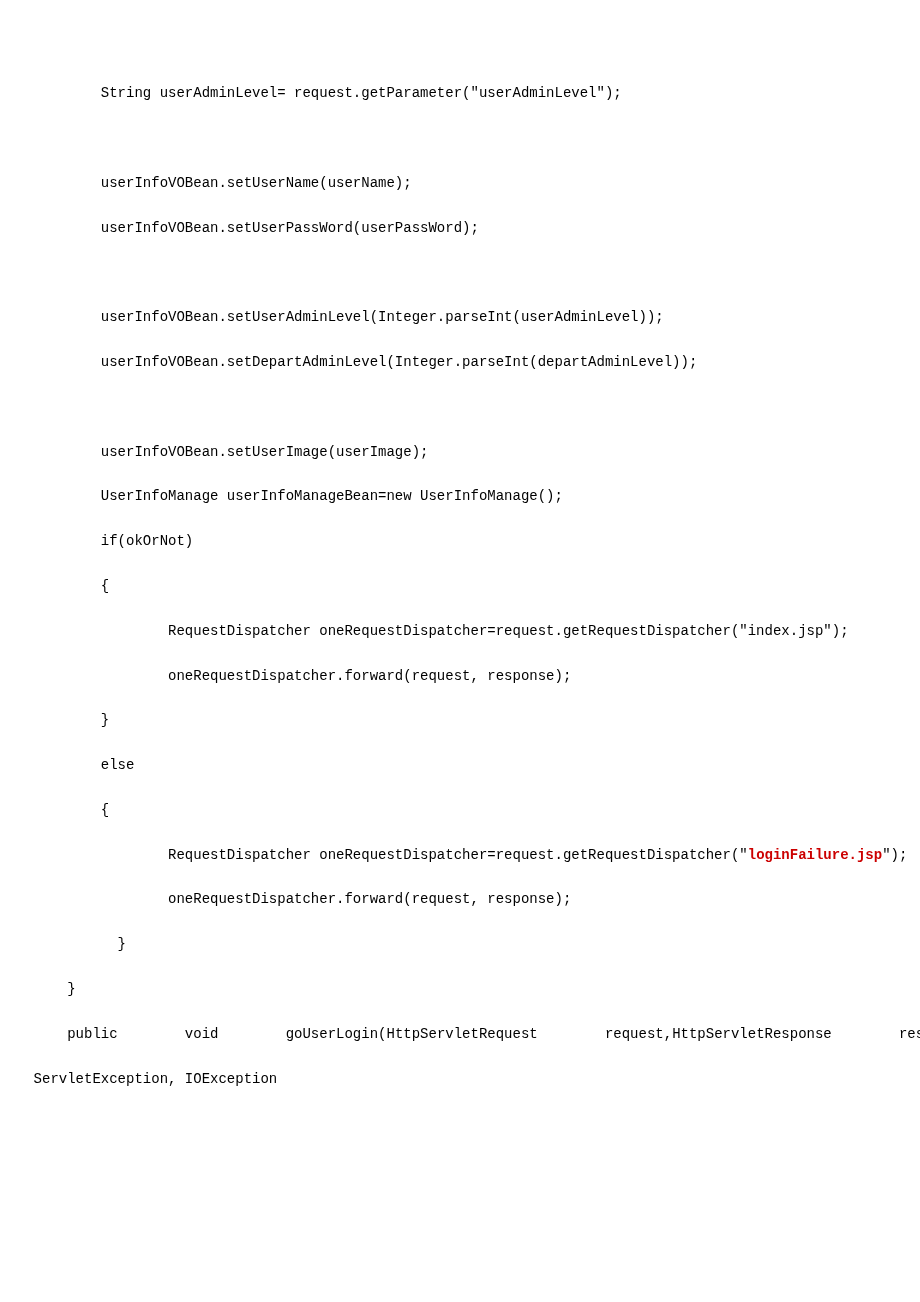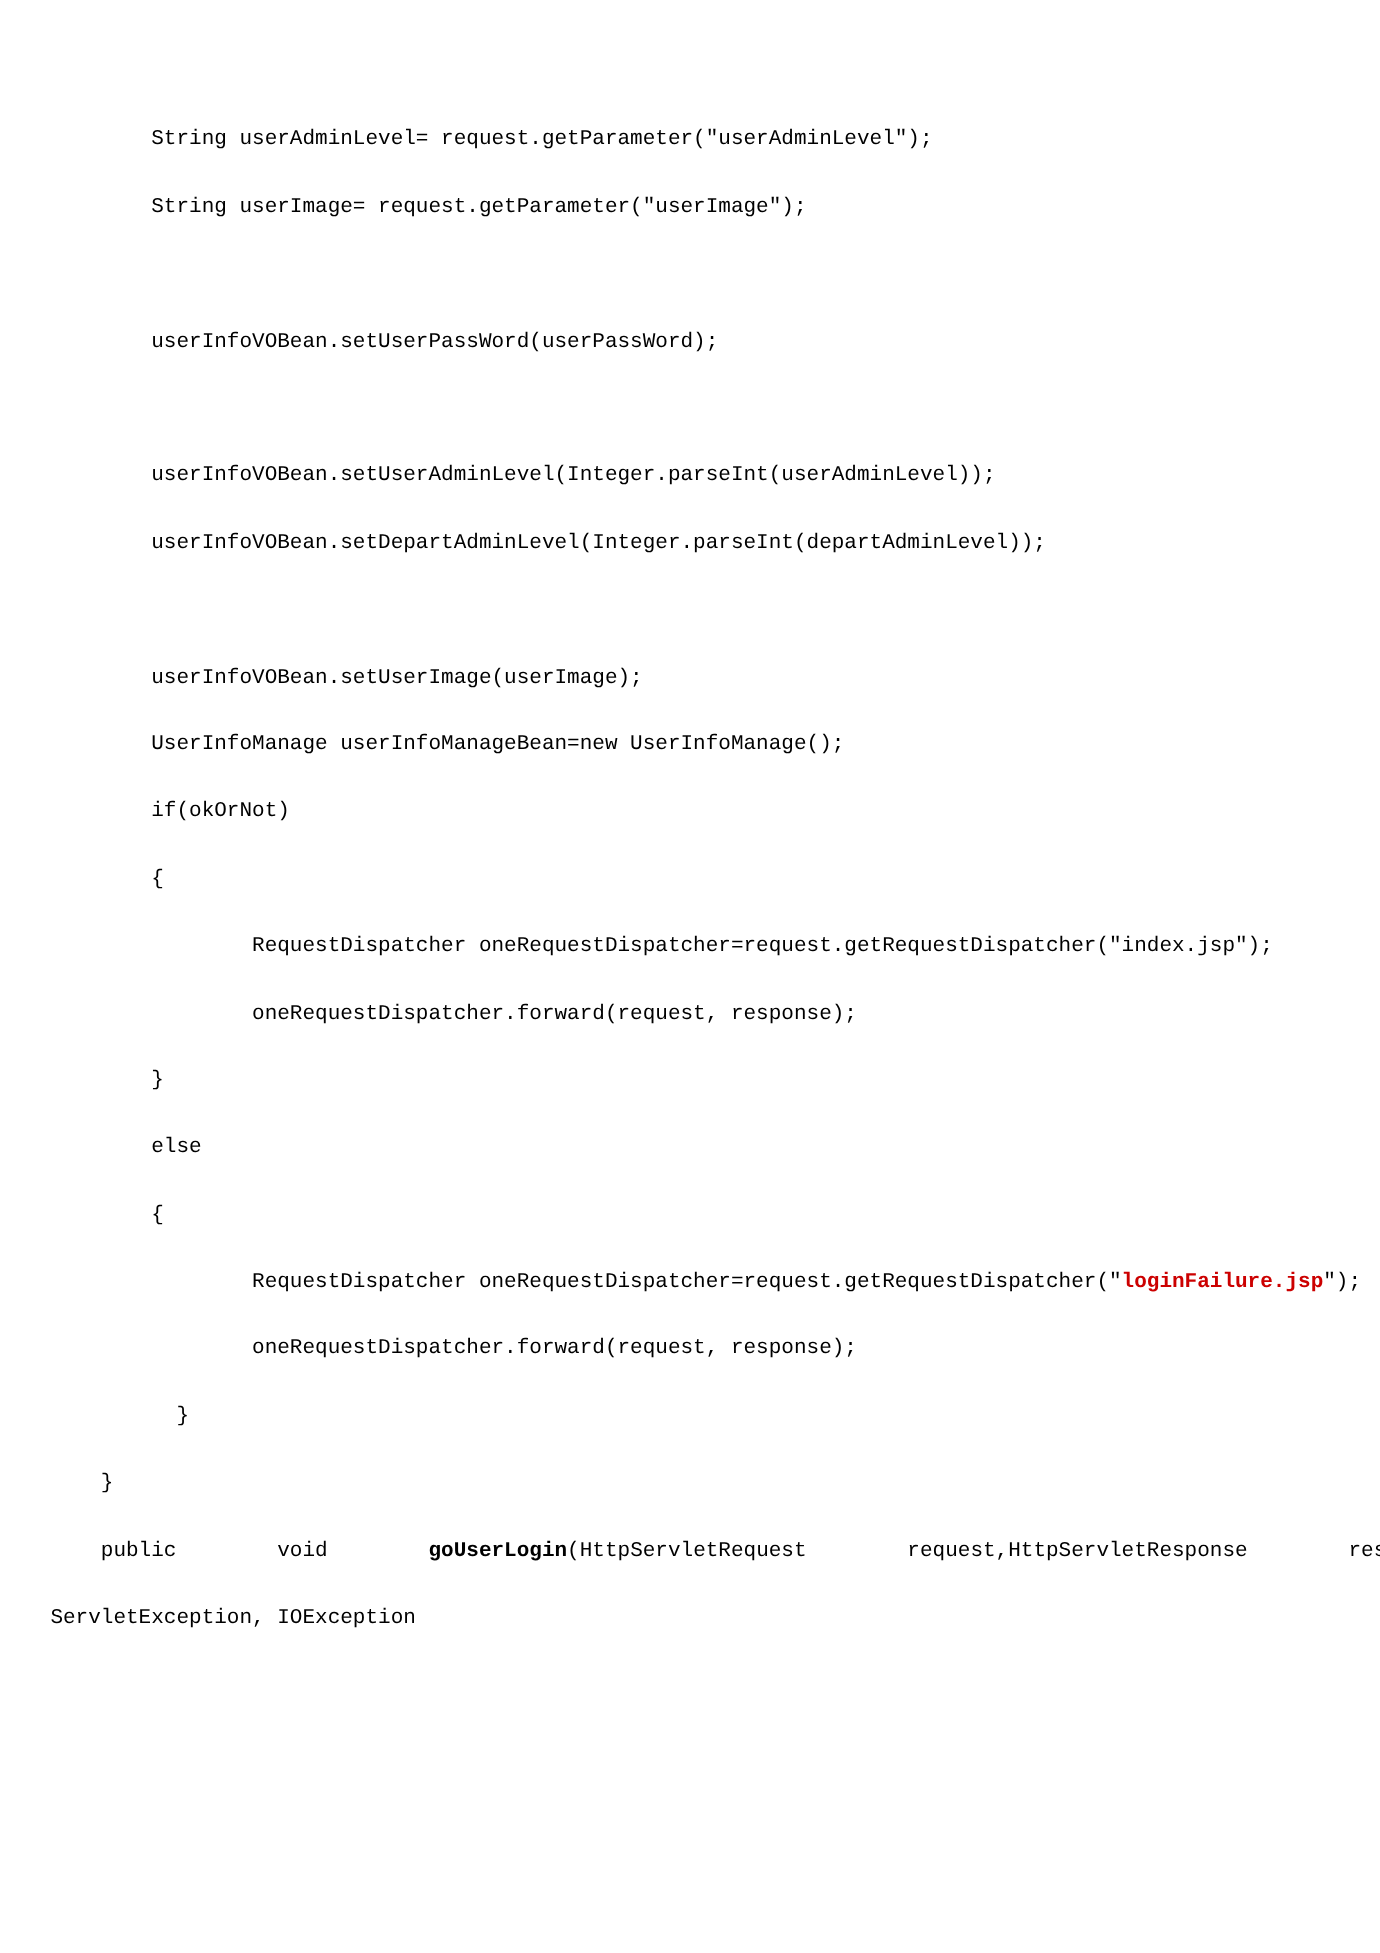--- a/index.html
+++ b/index.html
@@ -25,30 +25,30 @@
       display: block;
       white-space: pre;
       padding: 0;
       min-height: 1.6em;
     }
     .highlight-red {
       color: #cc0000;
       font-weight: bold;
     }
     .bold-text {
-      font-weight: bold;
+      font-weight: normal;
     }
   </style>
 </head>
 <body>
 
 <div class="code-container">
 <span class="code-line">            String userAdminLevel= request.getParameter("userAdminLevel");</span>
-<span class="code-line">            String userImage= request.getParameter("userImage");</span>
 <span class="code-line"> </span>
+<span class="code-line">            userInfoVOBean.setUserName(userName);</span>
 <span class="code-line">            userInfoVOBean.setUserPassWord(userPassWord);</span>
 <span class="code-line"> </span>
 <span class="code-line">            userInfoVOBean.setUserAdminLevel(Integer.parseInt(userAdminLevel));</span>
 <span class="code-line">            userInfoVOBean.setDepartAdminLevel(Integer.parseInt(departAdminLevel));</span>
 <span class="code-line"> </span>
 <span class="code-line">            userInfoVOBean.setUserImage(userImage);</span>
 <span class="code-line">            UserInfoManage userInfoManageBean=new UserInfoManage();</span>
 <span class="code-line">            if(okOrNot)</span>
 <span class="code-line">            {</span>
 <span class="code-line">                    RequestDispatcher oneRequestDispatcher=request.getRequestDispatcher("index.jsp");</span>

